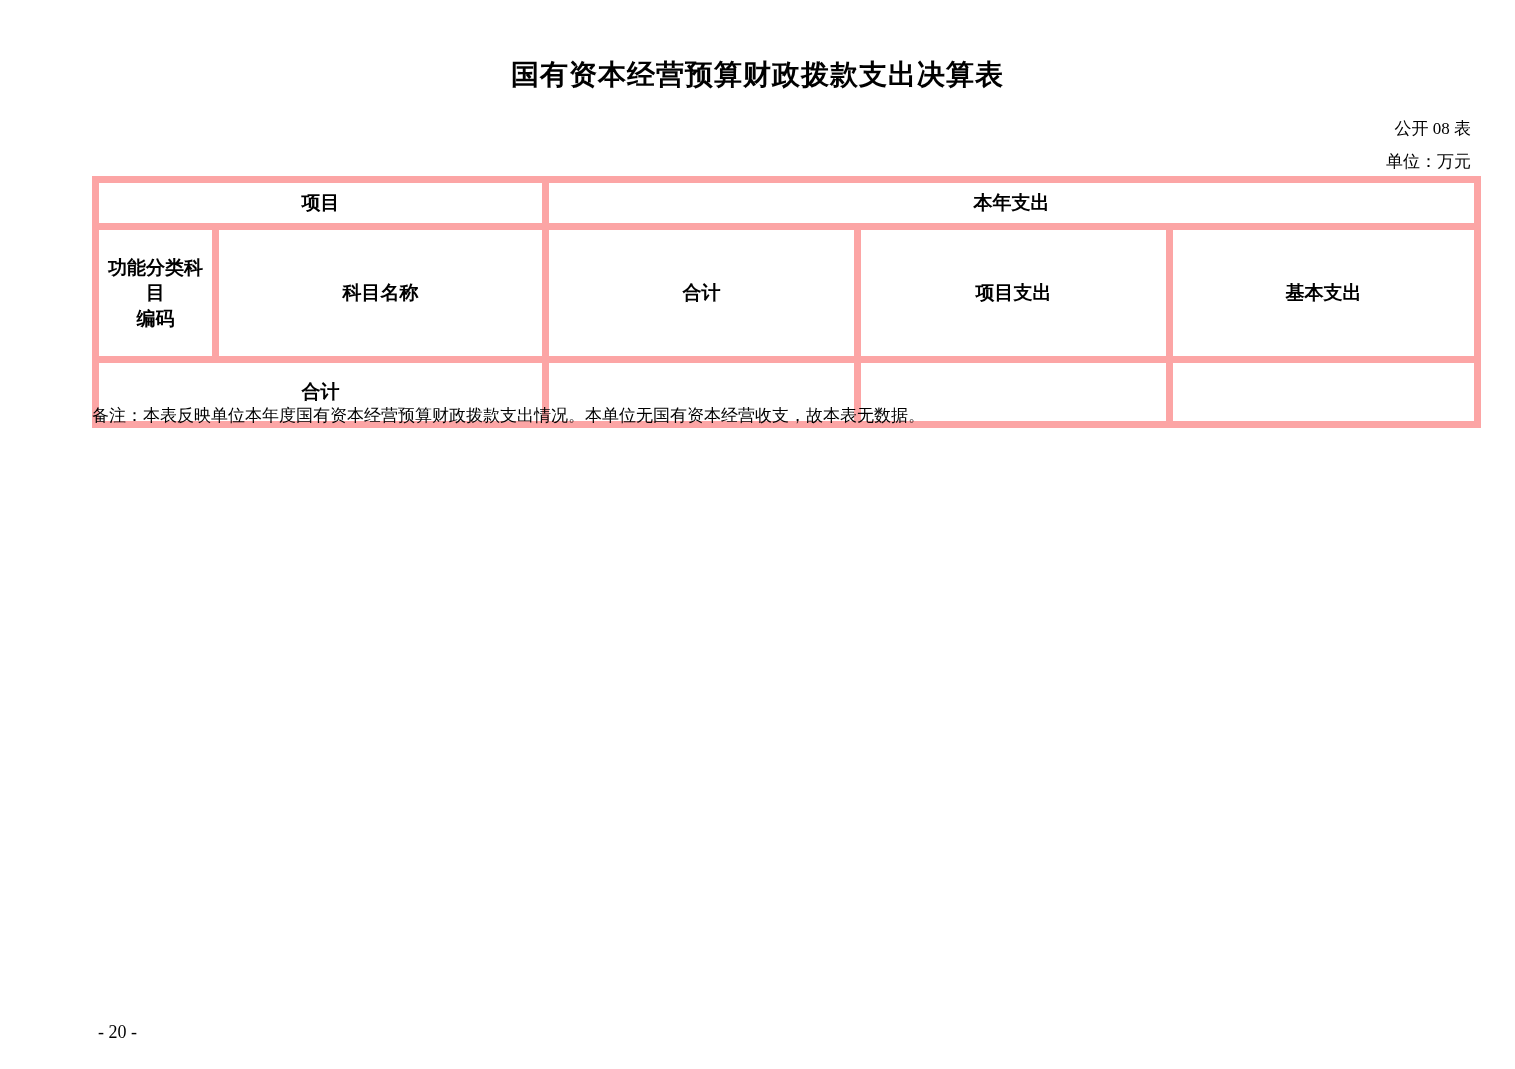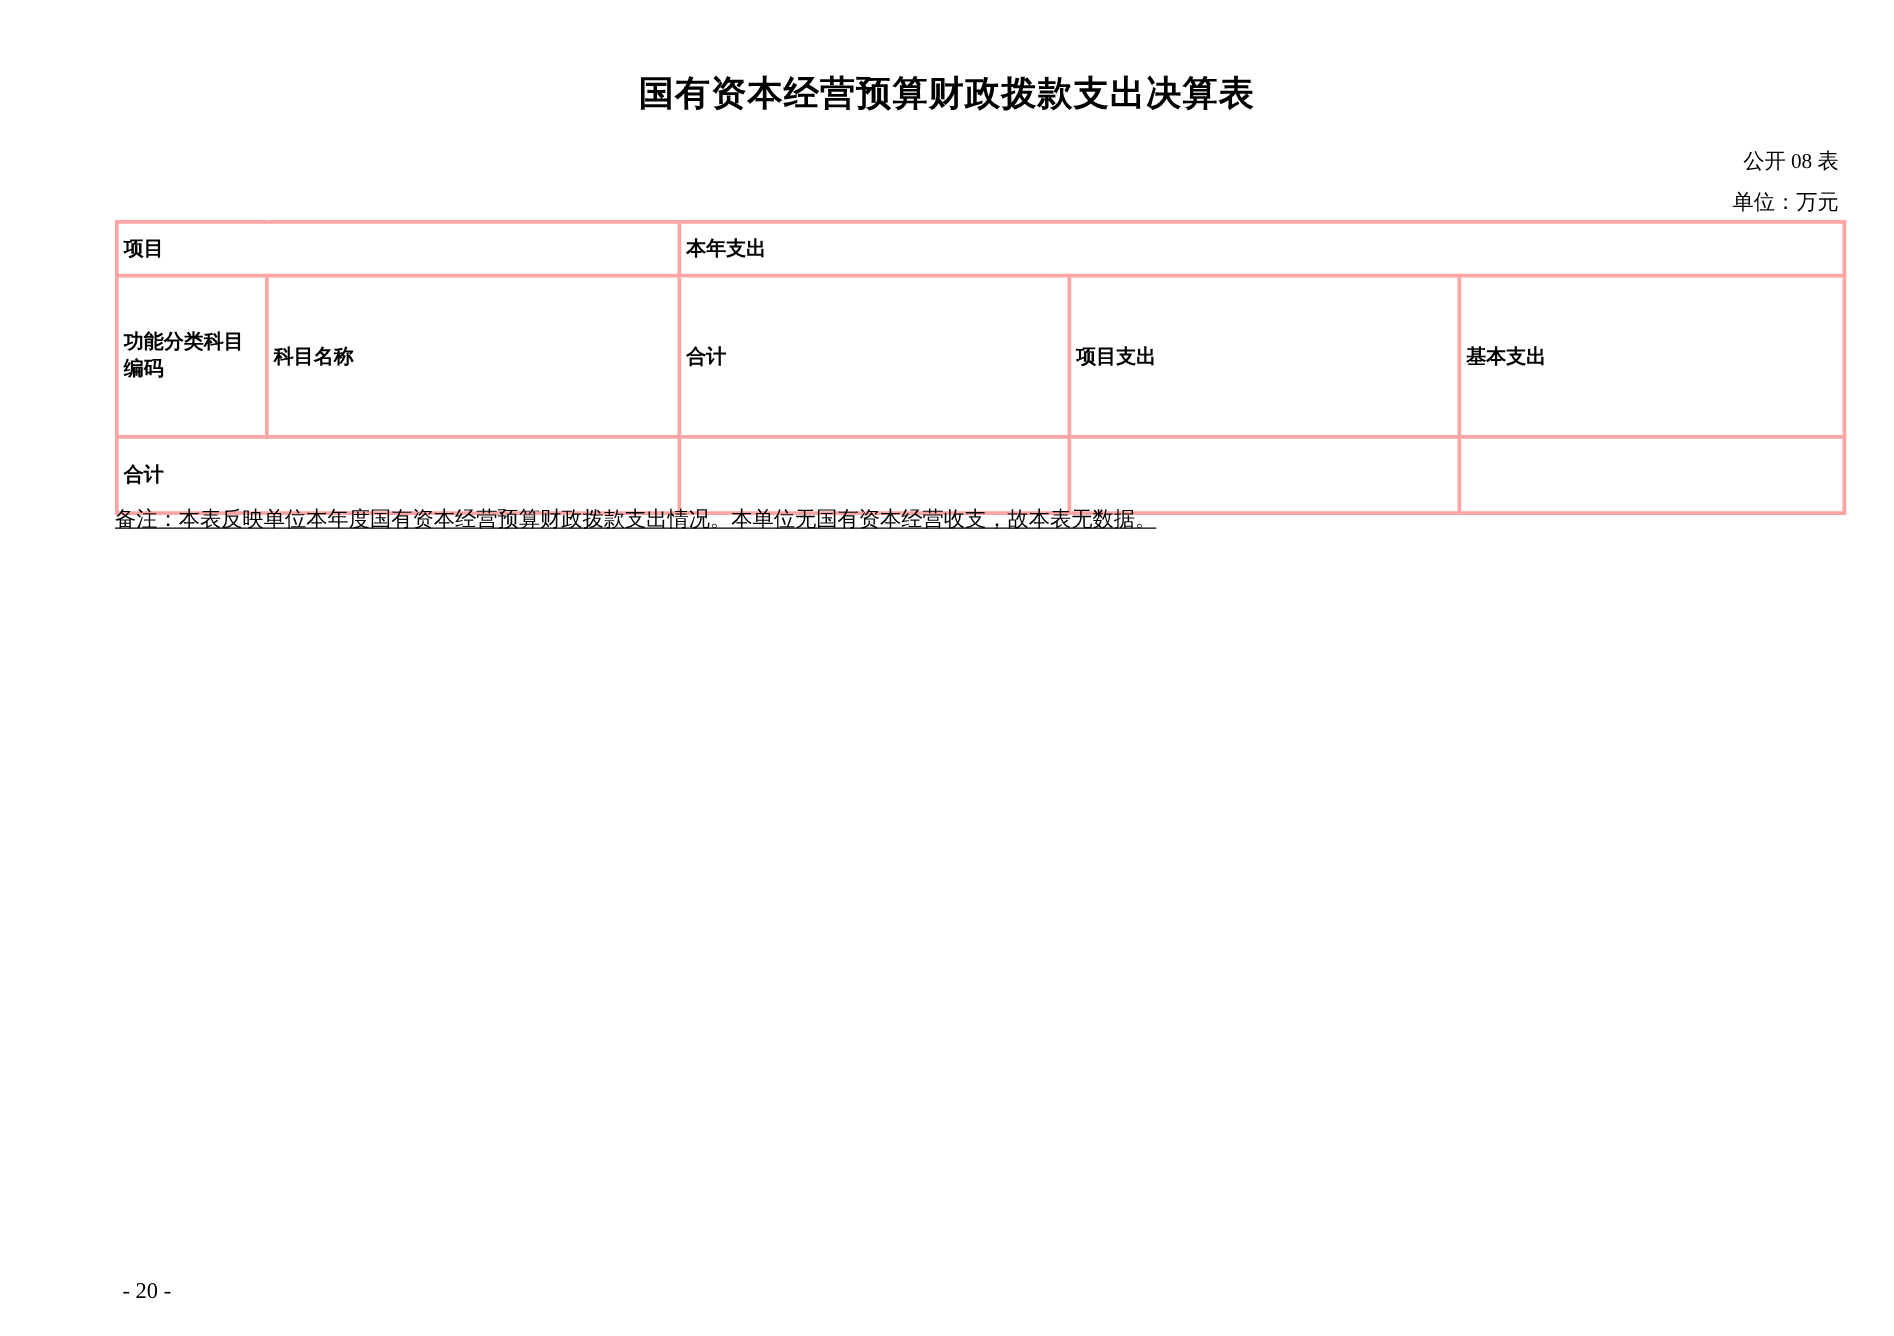--- a/index.html
+++ b/index.html
@@ -57,43 +57,43 @@
   }
   table.main {
     position: absolute;
     left: 92px;
     top: 176px;
     width: 1382px;
     border-collapse: collapse;
     table-layout: fixed;
   }
   table.main td {
-    border: 3px solid #fca5a5;
+    border: 7px solid #fca5a5;
+    text-align: center;
     vertical-align: middle;
-    font-size: 16px;
+    font-size: 19px;
     font-weight: bold;
     padding: 2px 4px;
     font-family: "Liberation Serif", "DejaVu Serif", serif;
   }
   td.h-item { height: 36px; }
   td.h-sub { height: 122px; }
   td.h-total { height: 54px; }
   td.blank { font-weight: normal; }
   .col1 { width: 120px; }
   .col2 { width: 330px; }
   .col3 { width: 312px; }
   .col4 { width: 312px; }
   .col5 { width: 308px; }
   .remark {
     position: absolute;
     left: 92px;
     top: 404px;
     font-size: 17px;
     white-space: nowrap;
-    text-decoration: underline;
   }
   .page-no {
     position: absolute;
     left: 98px;
     top: 1022px;
     font-size: 18px;
   }
   .stacked {
     line-height: 1.35;
   }

